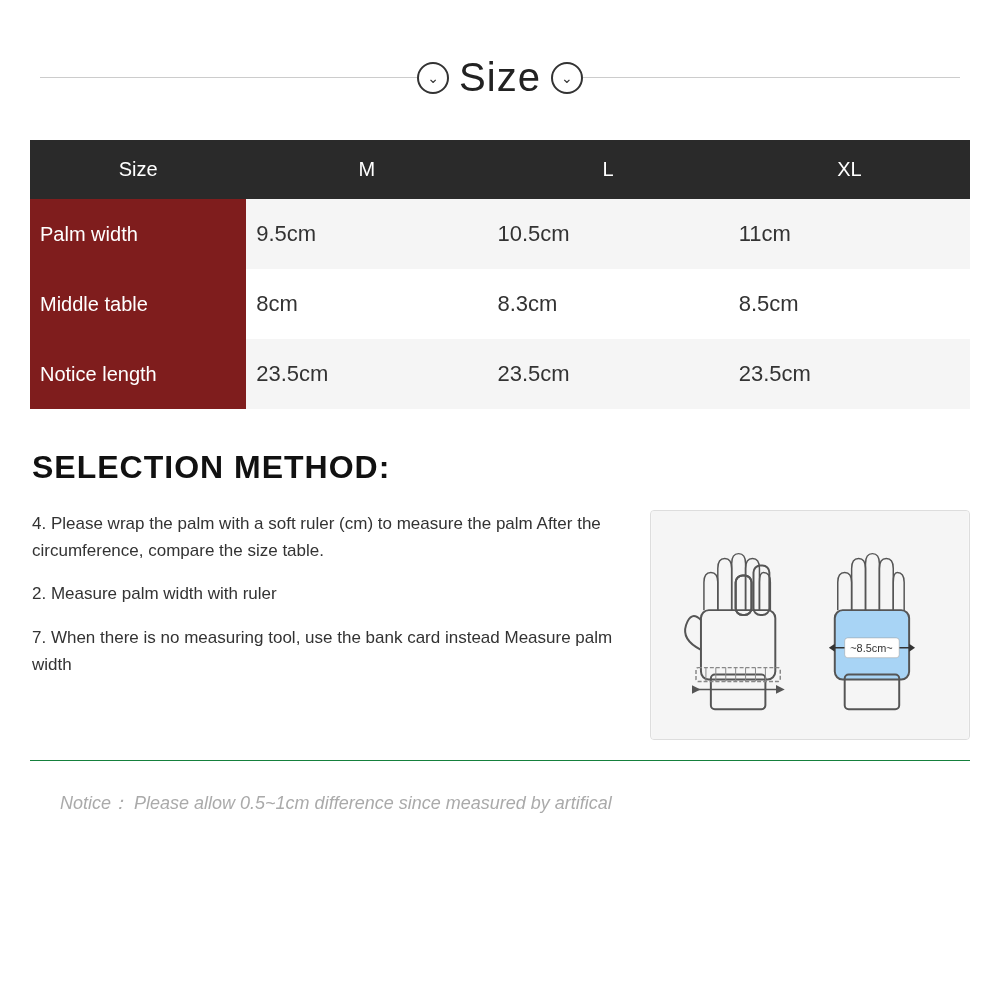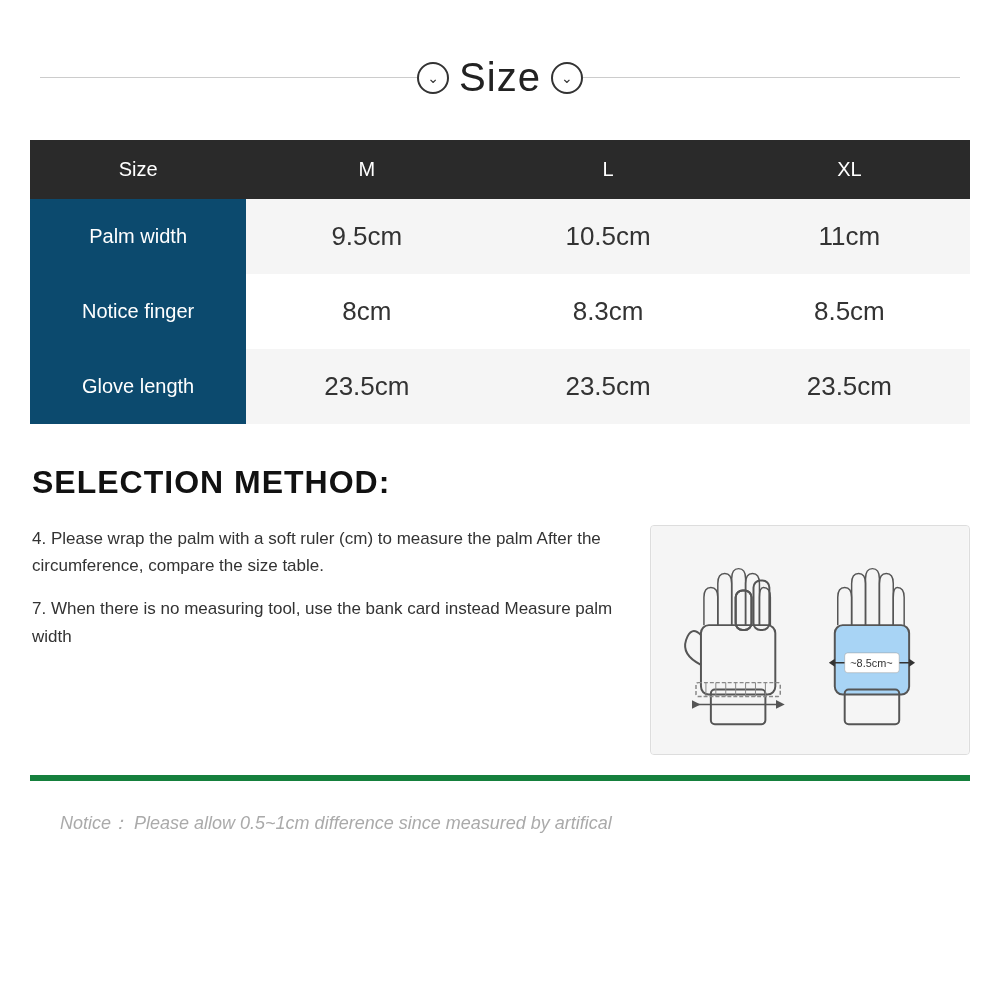--- a/index.html
+++ b/index.html
@@ -86,27 +86,26 @@
     .size-table tbody tr:nth-child(odd) {
       background: #f5f5f5;
     }
 
     .size-table tbody tr:nth-child(even) {
       background: #fff;
     }
 
     .size-table tbody td {
       padding: 22px 10px;
-      font-size: 26px;
-      text-align: center;
+      font-size: 22px;
       color: #333;
     }
 
     .size-table tbody td:first-child {
-      background: #0c4a6e;
+      background: #7f1d1d;
       color: #fff;
       font-size: 20px;
       font-weight: 400;
       width: 23%;
     }
 
     
     .selection-section {
       padding: 40px 30px 20px 32px;
     }
@@ -151,21 +150,21 @@
 
     
     .glove-illustration {
       width: 100%;
       height: 100%;
     }
 
     
     .notice-section {
       padding: 30px 30px 20px 30px;
-      border-top: 6px solid #15803d;
+      border-top: 1px solid #15803d;
       margin: 0 30px;
     }
 
     .notice-text {
       font-size: 18px;
       color: #aaa;
       font-style: italic;
     }
   </style>
 </head>
@@ -192,40 +191,41 @@
         </tr>
       </thead>
       <tbody>
         <tr>
           <td>Palm width</td>
           <td>9.5cm</td>
           <td>10.5cm</td>
           <td>11cm</td>
         </tr>
         <tr>
-          <td>Notice finger</td>
+          <td>Middle table</td>
           <td>8cm</td>
           <td>8.3cm</td>
           <td>8.5cm</td>
         </tr>
         <tr>
-          <td>Glove length</td>
+          <td>Notice length</td>
           <td>23.5cm</td>
           <td>23.5cm</td>
           <td>23.5cm</td>
         </tr>
       </tbody>
     </table>
   </div>
 
   <div class="selection-section">
     <div class="selection-title">SELECTION METHOD:</div>
     <div class="selection-content">
       <div class="selection-text">
         <p>4. Please wrap the palm with a soft ruler (cm) to measure the palm After the circumference, compare the size table.</p>
+        <p>2. Measure palm width with ruler</p>
         <p>7. When there is no measuring tool, use the bank card instead Measure palm width</p>
       </div>
       <div class="selection-image">
 
         <svg class="glove-illustration" viewBox="0 0 320 230" xmlns="http://www.w3.org/2000/svg">
 
           <rect width="320" height="230" fill="#f5f5f5"></rect>
 
           <g transform="translate(30, 10)">
 

